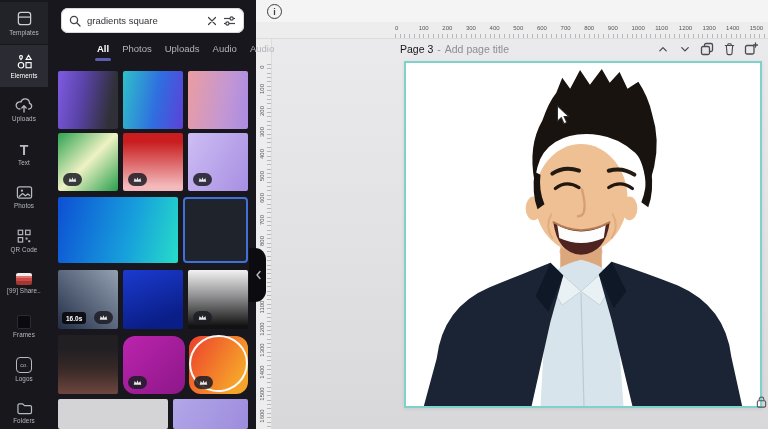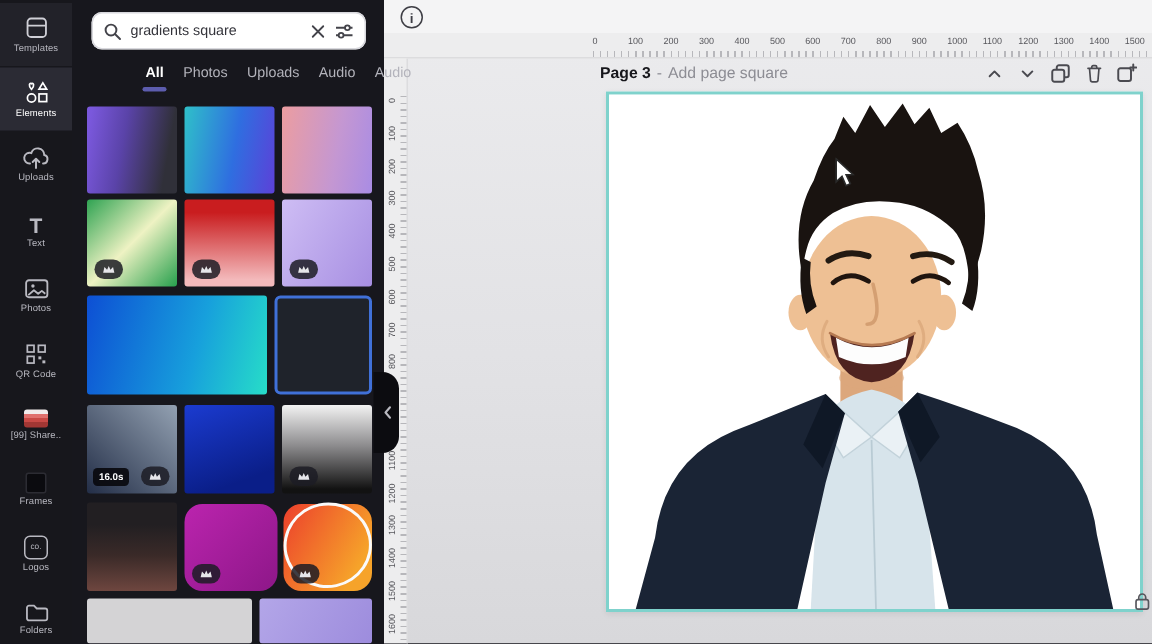--- a/index.html
+++ b/index.html
@@ -63,21 +63,21 @@
   .hr-num { position:absolute; top:3px; font-size:6px; color:#57575c; }
   .v-ruler { position:absolute; left:0; top:39px; width:16px; height:390px; background:#ededee;
     border-right:1px solid #dcdcde; }
   .v-ruler .ticks { position:absolute; top:25px; bottom:0; right:0; width:4px;
     background:repeating-linear-gradient(to bottom, #b7b7bb 0 1px, transparent 1px 4.36px); }
   .vr-num { position:absolute; left:-6px; width:24px; text-align:center; font-size:6px; color:#57575c;
     transform:rotate(-90deg); }
 
   .page-header { position:absolute; left:144px; top:40px; height:18px; display:flex; align-items:center;
     gap:4px; font-size:10.5px; }
-  .page-label { font-weight:bold; color:#16161b; }
+  .page-label { font-weight:normal; color:#16161b; }
   .page-sep, .page-title { color:#8d8d94; }
   .page-actions { position:absolute; top:41px; right:9px; display:flex; gap:6px; }
   .pa-btn { width:16px; height:16px; display:flex; align-items:center; justify-content:center; cursor:pointer; }
 
   .page { position:absolute; left:148px; top:61px; width:358px; height:347px; background:#ffffff;
     border:2px solid #7fd2cc; box-shadow:0 1px 4px rgba(0,0,0,.08); overflow:hidden; }
   .page svg.person { position:absolute; left:0; top:0; width:354px; height:343px; }
   .lock { position:absolute; right:1px; top:394px; }
 
   .cursor { position:absolute; left:300px; top:44px; z-index:60; pointer-events:none; }
@@ -300,21 +300,21 @@
           <span class="vr-num" style="top: 330.2px;">1400</span>
           <span class="vr-num" style="top: 352px;">1500</span>
           <span class="vr-num" style="top: 373.8px;">1600</span>
         </div>
       <div class="ticks"></div>
     </div>
 
     <div class="page-header">
       <span class="page-label">Page 3</span>
       <span class="page-sep">-</span>
-      <span class="page-title">Add page square</span>
+      <span class="page-title">Add page title</span>
     </div>
 
     <div class="page-actions">
       <span class="pa-btn">
           <svg width="12" height="12" viewBox="0 0 13 13">
             <path d="M3,8.5 L6.5,5 L10,8.5" fill="none" stroke="#4a4a50" stroke-width="1.4" stroke-linecap="round" stroke-linejoin="round"></path>
           </svg>
         </span>
       <span class="pa-btn">
           <svg width="12" height="12" viewBox="0 0 13 13">

